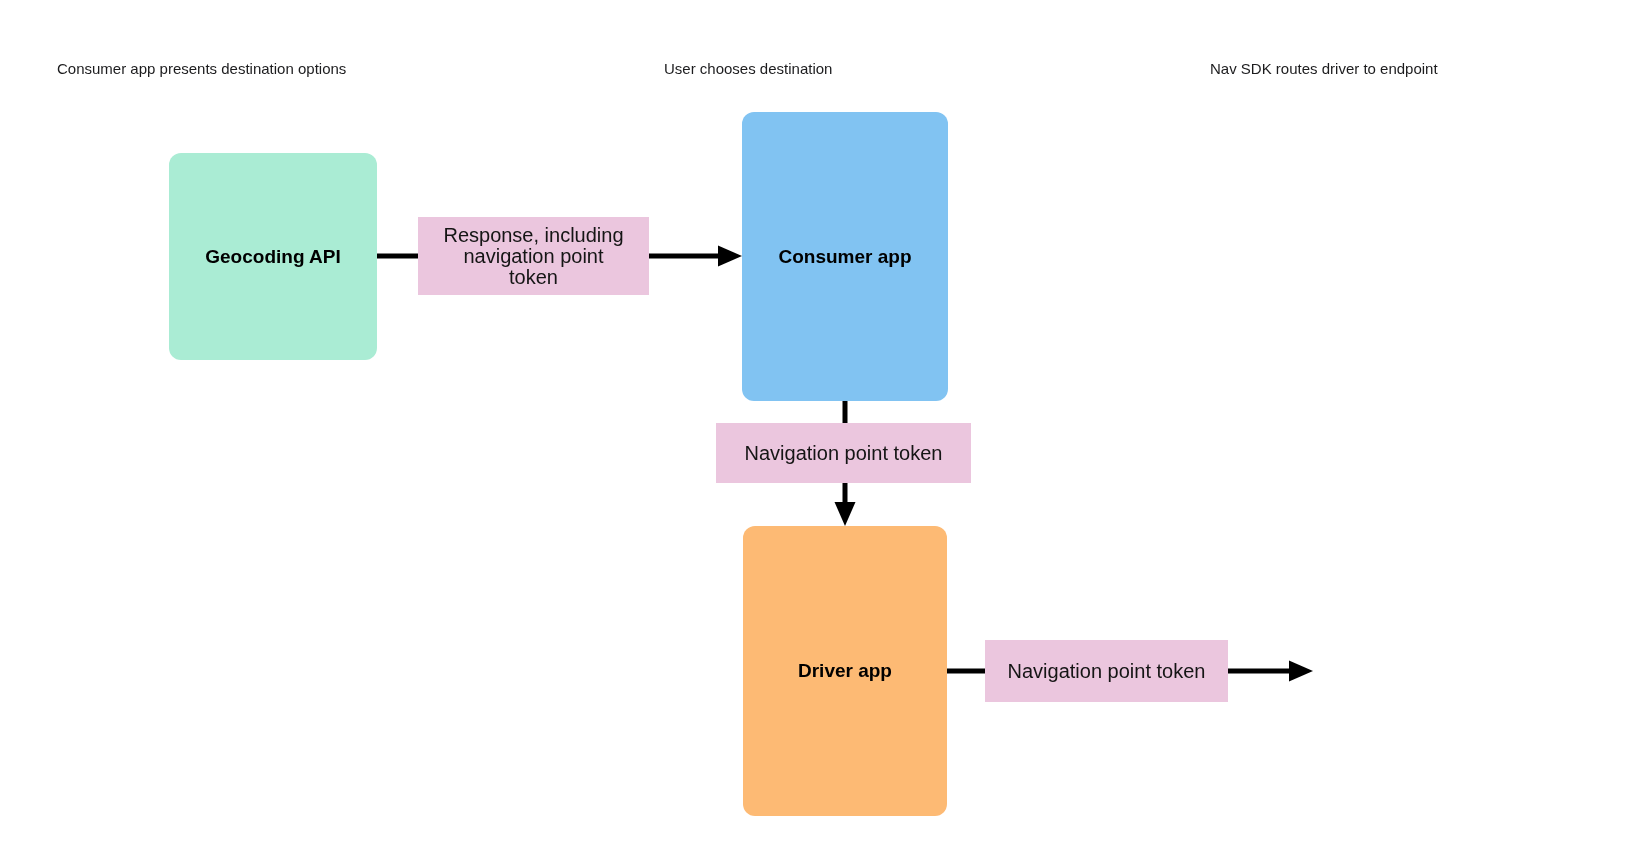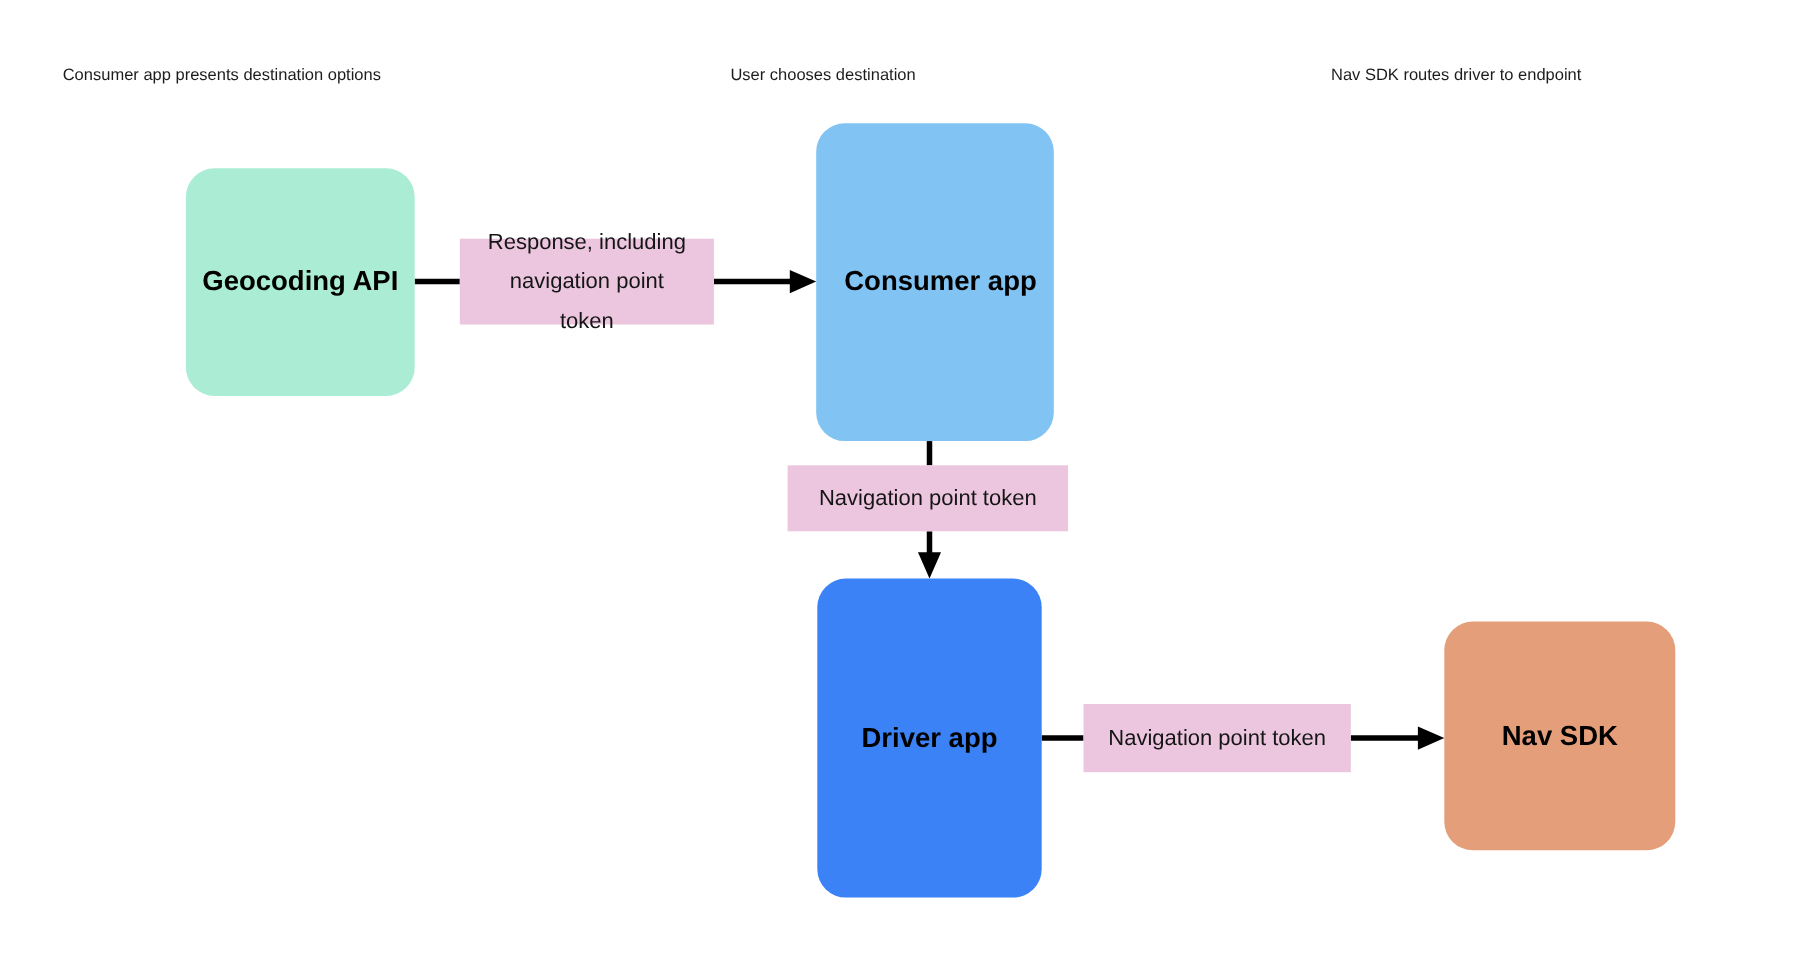--- a/index.html
+++ b/index.html
@@ -24,38 +24,38 @@
   }
   .col-title.c1 { left: 57px;   top: 55px; }
   .col-title.c2 { left: 664px;  top: 55px; }
   .col-title.c3 { left: 1210px; top: 55px; }
 
   .node {
     position: absolute;
     display: flex;
     align-items: center;
     justify-content: center;
-    border-radius: 26px;
+    border-radius: 12px;
     font-weight: 700;
-    font-size: 25px;
+    font-size: 19px;
     color: #000000;
     text-align: center;
   }
   .node.geocoding { left: 169px;  top: 153px; width: 208px; height: 207px; }
-  .node.consumer  { left: 742px;  top: 112px; width: 206px; height: 289px; padding-left: 10px; }
+  .node.consumer  { left: 742px;  top: 112px; width: 206px; height: 289px; }
   .node.driver    { left: 743px;  top: 526px; width: 204px; height: 290px; }
   .node.navsdk    { left: 1313px; top: 565px; width: 210px; height: 208px; }
 
   .edge-label {
     position: absolute;
     display: flex;
     align-items: center;
     justify-content: center;
     font-size: 20px;
-    line-height: 36px;
+    line-height: 21px;
     text-align: center;
     color: #151515;
     white-space: pre-line;
   }
   .edge-label.response { left: 418px; top: 217px; width: 231px; height: 78px; }
   .edge-label.token1   { left: 716px; top: 423px; width: 255px; height: 60px; }
   .edge-label.token2   { left: 985px; top: 640px; width: 243px; height: 62px; }
 
   svg.edges {
     position: absolute;
@@ -94,25 +94,22 @@
       <polygon points="1313,671 1289,660.5 1289,681.5"></polygon>
     </g>
   </svg>
 
   <div class="node geocoding" style="background-color: rgb(170, 236, 212);">
     <span>Geocoding API</span>
   </div>
   <div class="node consumer" style="background-color: rgb(129, 195, 242);">
     <span>Consumer app</span>
   </div>
-  <div class="node driver" style="background-color: #3b82f6; justify-content: center;">
+  <div class="node driver" style="background-color: #fdba74; justify-content: center;">
     <span>Driver app</span>
-  </div>
-  <div class="node navsdk" style="background-color: rgb(229, 158, 122);">
-    <span>Nav SDK</span>
   </div>
 
   <div class="edge-label response" style="background-color: rgb(235, 198, 222);">Response, including
 navigation point
 token</div>
   <div class="edge-label token1" style="background-color: rgb(235, 198, 222);">Navigation point token</div>
   <div class="edge-label token2" style="background-color: rgb(235, 198, 222);">Navigation point token</div>
 
 </div>
 

